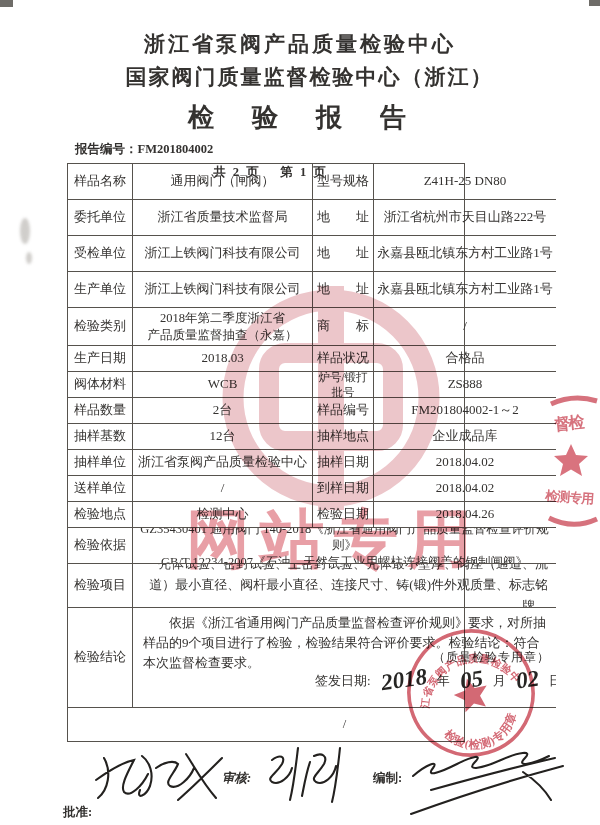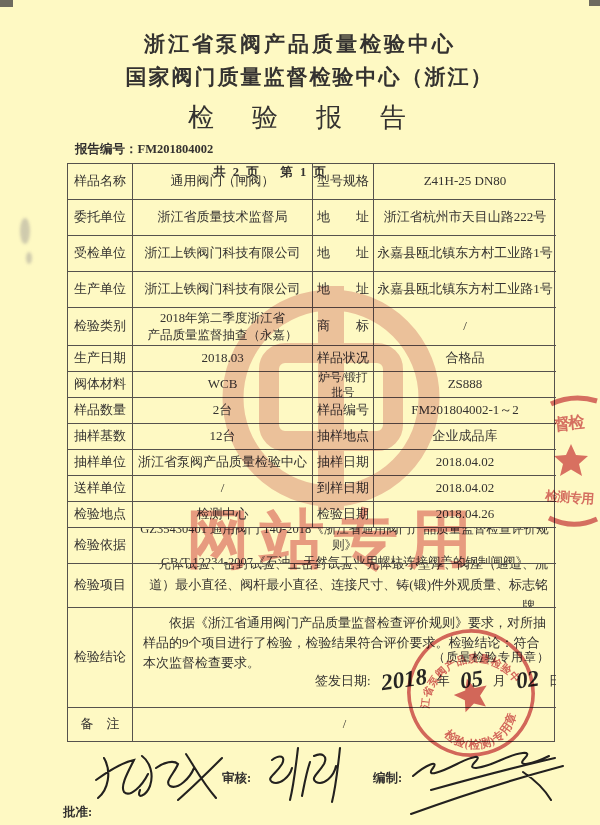--- a/index.html
+++ b/index.html
@@ -1,40 +1,40 @@
 <!DOCTYPE html>
 <html><head>
 <meta charset="utf-8">
 <style>
   html,body{margin:0;padding:0;}
   body{width:600px;height:825px;background:#e9e7e3;}
   .page{
     position:relative;width:600px;height:825px;overflow:hidden;
-    background:#fef9c3;
+    background:#ffffff;
     font-family:"Liberation Serif","DejaVu Serif",serif;
     color:#343230;
   }
   
   .corner-mark{position:absolute;background:#55524e;opacity:.85;}
   .smudge{position:absolute;background:#a29e98;filter:blur(1.5px);opacity:.5;border-radius:50%;}
 
   
   .title1{position:absolute;left:0;right:0;top:30px;text-align:center;
     font-size:21px;font-weight:bold;letter-spacing:3px;}
   .title2{position:absolute;left:0;right:0;top:63px;text-align:center;
     font-size:21px;font-weight:bold;letter-spacing:2px;margin-left:19px;}
   .title3{position:absolute;left:0;right:0;top:100px;text-align:center;
-    font-size:26px;font-weight:normal;letter-spacing:6px;}
+    font-size:26px;font-weight:bold;letter-spacing:6px;}
   .report-line{position:absolute;left:75px;top:141px;width:480px;
     display:flex;font-size:12.5px;font-weight:bold;}
   .report-line .pages{letter-spacing:2px;margin-top:23px;}
 
   
   .report-table{
-    position:absolute;left:67px;top:163px;width:488px;
+    position:absolute;left:67px;top:163px;width:398px;
     display:grid;grid-template-columns:65px 180px 61px 182px;
     border:1.5px solid #56524d;box-sizing:border-box;
     font-size:13px;z-index:2;
   }
   .cell{border-right:1px solid #56524d;border-bottom:1px solid #56524d;
     display:flex;align-items:center;justify-content:center;text-align:center;
     box-sizing:border-box;overflow:hidden;line-height:1.3;}
   .cell.last-col{border-right:none;}
   .cell.last-row{border-bottom:none;}
   .cell.c-label{font-weight:500;}
@@ -141,21 +141,20 @@
       <div class="cell c-value span3 last-col multiline">GZ35430401 通用阀门 140-2018《浙江省通用阀门产品质量监督检查评价规则》
 GB/T 12234-2007《石油、天然气工业用螺柱连接阀盖的钢制闸阀》</div>
       <div class="cell c-label">检验项目</div>
       <div class="cell c-value span3 last-col align-left">壳体试验、密封试验、上密封试验、壳体最小壁厚、阀座（通道、流道）最小直径、阀杆最小直径、连接尺寸、铸(锻)件外观质量、标志铭牌。</div>
       <div class="cell c-label">检验结论</div>
       <div class="cell c-value span3 last-col conclusion">
         <div class="concl-text">依据《浙江省通用阀门产品质量监督检查评价规则》要求，对所抽样品的9个项目进行了检验，检验结果符合评价要求。检验结论：符合本次监督检查要求。</div>
         <div class="seal-note">（质量检验专用章）</div>
         <div class="issue-line"><span>签发日期:</span><span class="gap"></span><span class="hw">2018</span><span class="gap"></span><span>年</span><span class="gap"></span><span class="hw">05</span><span class="gap"></span><span>月</span><span class="gap"></span><span class="hw">02</span><span class="gap"></span><span>日</span></div>
       </div>
-      <div class="cell c-label last-row">备　注</div>
       <div class="cell c-value span3 last-col multiline last-row">/</div>
     </div>
 
   <svg class="wm-logo" width="236" height="244" viewBox="0 0 236 244">
     <g stroke="#dd969e" fill="none">
       <circle cx="118" cy="122" r="98" stroke-width="21"></circle>
       <rect x="56" y="77" width="124" height="88" rx="16" stroke-width="20"></rect>
       <rect x="105" y="10" width="26" height="224" fill="#dd969e" stroke="none"></rect>
     </g>
   </svg>
@@ -183,21 +182,21 @@
     <polygon points="28,52 33,63 45,64 36,72 39,84 28,77.5 17,84 20,72 11,64 23,63" fill="#d0505e"></polygon>
     <text id="edge-bottom-text" x="2" y="108" font-size="13" font-weight="bold" fill="#cc4e5c" letter-spacing="-1" transform="rotate(4 2 108)">检测专用</text>
     <path d="M6 126 Q30 138 54 127" stroke="#cc4e5c" stroke-width="5" fill="none"></path>
   </svg>
 
   <div class="footer-label" style="left:63px;top:804px;">批准:</div>
   <svg class="sig" style="left:90px;top:746px;" width="150" height="60" viewBox="0 0 150 60">
     <path d="M14 12 C22 26 18 44 8 52 M6 34 C20 24 34 16 44 14 C38 26 30 40 34 46 C40 52 52 40 58 28 M52 10 C60 16 64 28 60 40 C56 50 46 54 50 44 M66 22 C74 16 84 14 88 18 C84 28 74 36 80 40 C88 44 100 32 104 22 M96 8 C104 20 112 36 126 52 M132 12 C120 24 104 40 88 54"></path>
   </svg>
 
-  <div class="footer-label" style="left:222px;top:770px;">审核:</div>
+  <div class="footer-label" style="left:222px;top:770px;font-style:italic;">审核:</div>
   <svg class="sig" style="left:252px;top:742px;" width="100" height="64" viewBox="0 0 100 64">
     <path d="M20 18 C28 12 34 14 30 22 C24 32 14 36 20 40 C28 44 38 34 40 26 M46 6 C44 22 42 42 38 58 M58 20 C54 32 52 44 50 54 M62 14 C70 10 76 14 72 22 C66 32 58 36 64 40 C72 44 82 34 84 24 M88 6 C86 24 84 44 80 60"></path>
   </svg>
 
   <div class="footer-label" style="left:373px;top:770px;">编制:</div>
   <svg class="sig" style="left:403px;top:742px;" width="170" height="75" viewBox="0 0 170 75">
     <path d="M10 34 C24 22 36 18 30 26 C22 36 38 30 54 22 C70 14 80 12 72 20 C62 30 80 26 98 18 C116 10 130 8 122 16 C112 26 130 22 146 14 M28 48 C64 38 108 26 152 16 M8 72 C52 56 100 40 160 24 M120 30 C132 38 142 48 148 58"></path>
   </svg>
 
 </div>

